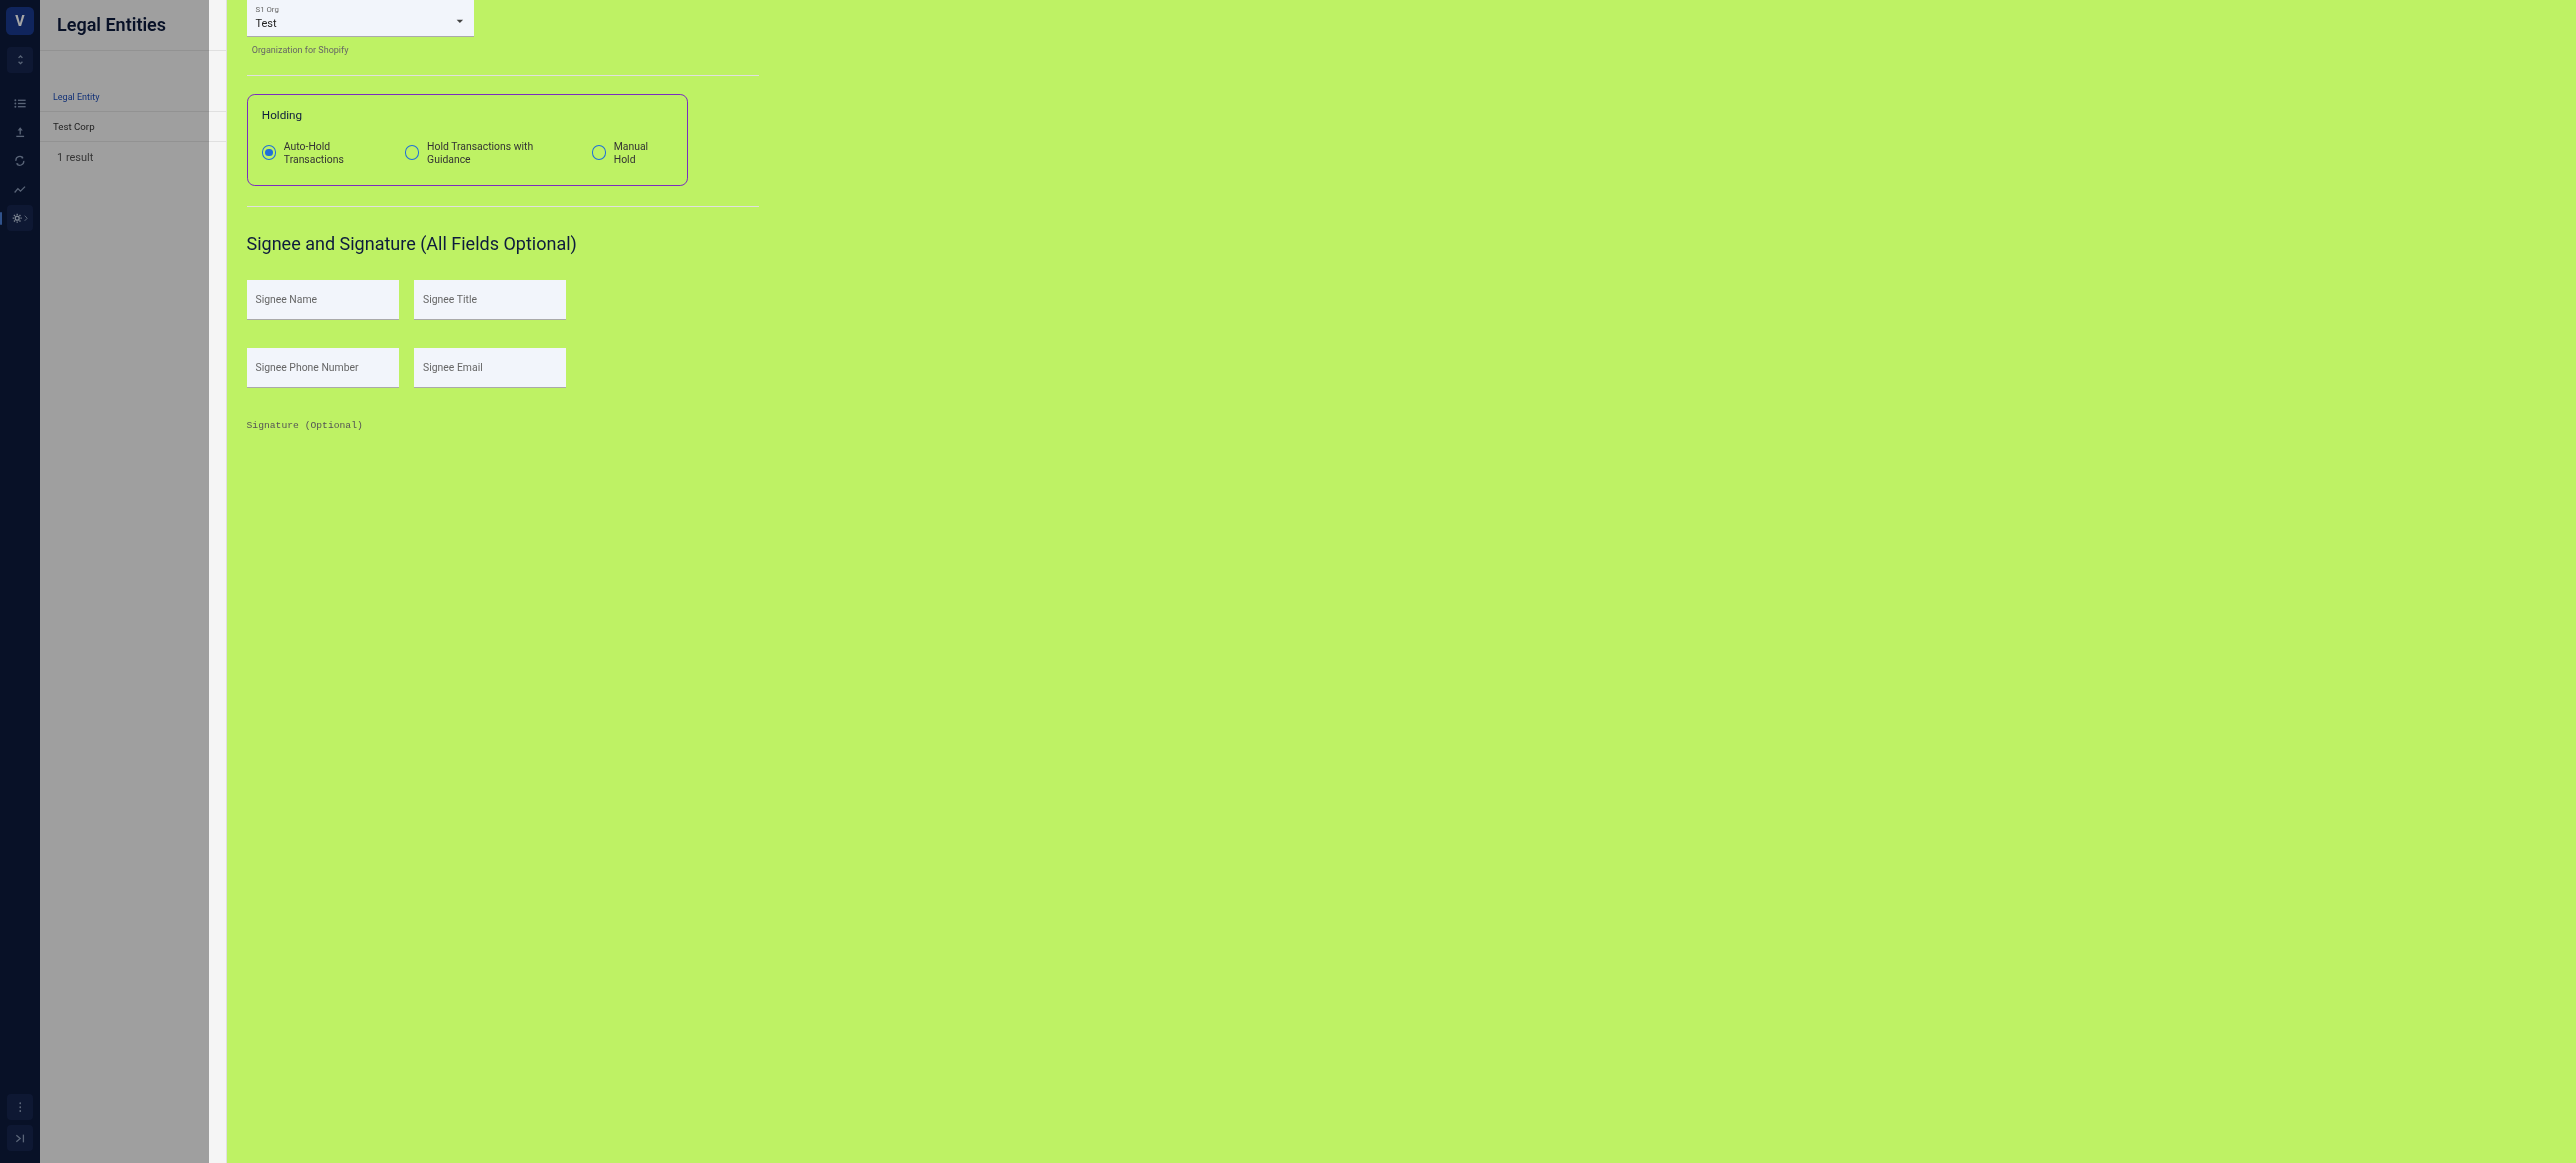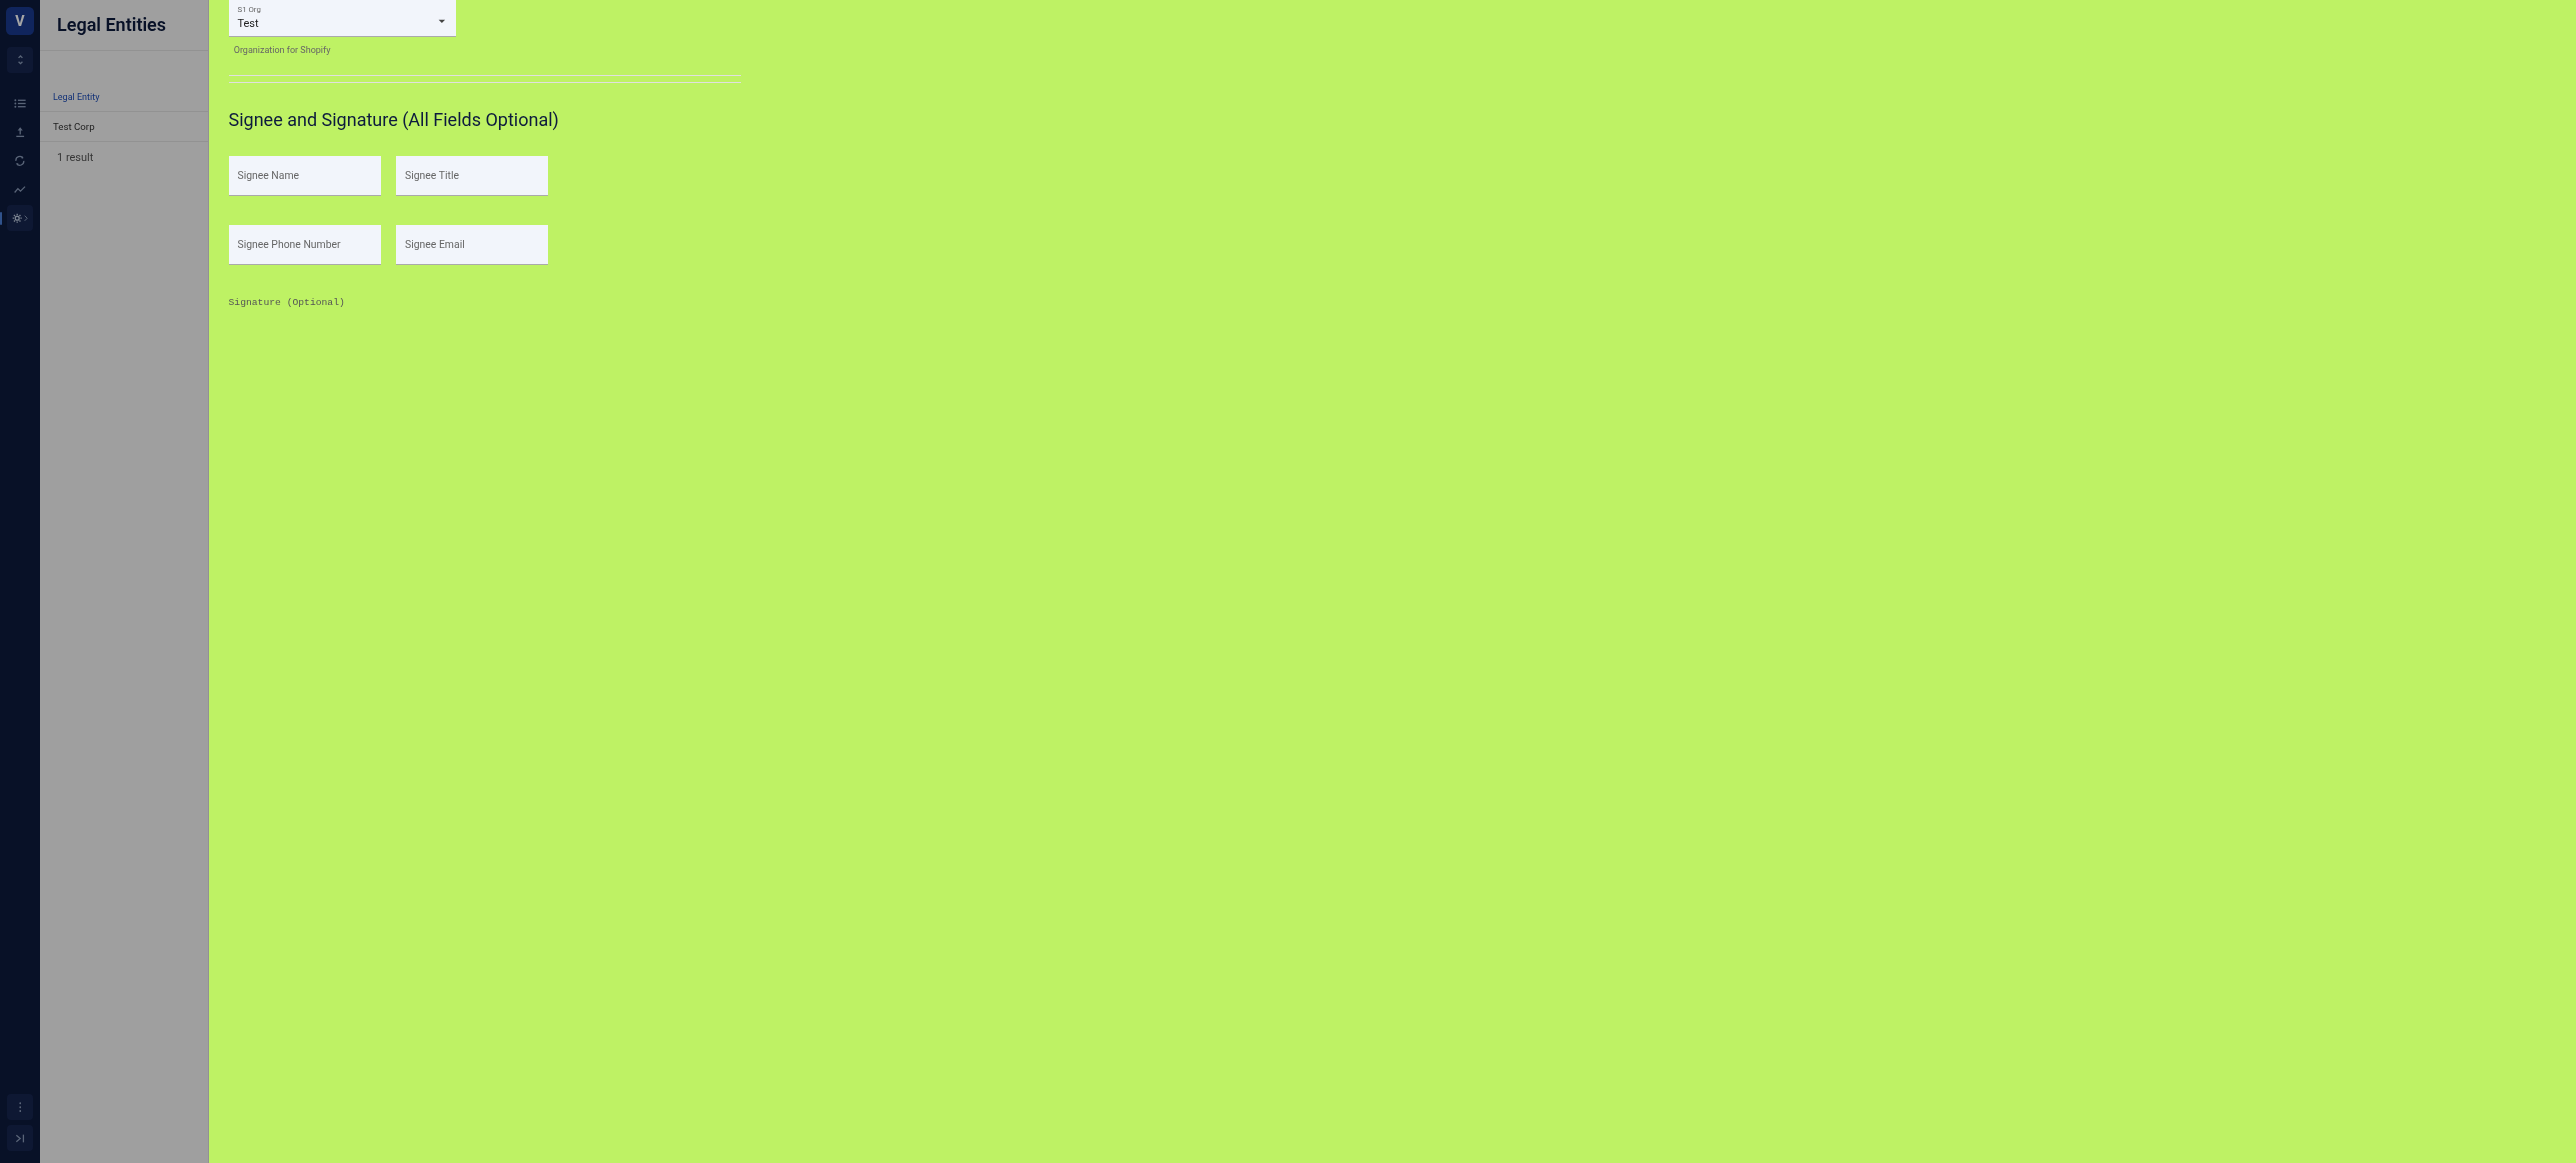--- a/index.html
+++ b/index.html
@@ -89,21 +89,21 @@
       background: #16254f;
       border-radius: 3.9px;
       display: flex;
       align-items: center;
       justify-content: center;
       color: #8a9bb8;
       margin-bottom: 5.2px;
       cursor: pointer;
     }
     .panel-left {
-      width: 169px;
+      width: 187px;
       background: #f5f5f5;
       border-right: 0.6px solid #e0e0e0;
       flex-shrink: 0;
     }
     .panel-title {
       font-size: 18px;
       font-weight: 600;
       color: #0d1b3d;
       padding: 14.3px 17px;
       border-bottom: 0.6px solid #e0e0e0;
@@ -335,20 +335,37 @@
       <div class="dropdown-value">Test</div>
       <div class="dropdown-arrow">
         <svg width="7.8" height="5.2" viewBox="0 0 12 8">
             <path d="M1 1 L6 6 L11 1" fill="#444"></path>
           </svg>
       </div>
     </div>
     <div class="helper-text">Organization for Shopify</div>
     <hr class="section-divider">
 
+    <div class="highlight-box">
+      <div class="section-title">Holding</div>
+      <div class="radio-group">
+        <div class="radio-item">
+          <div class="radio-circle selected"></div>
+          <span class="radio-label">Auto-Hold Transactions</span>
+        </div>
+        <div class="radio-item">
+          <div class="radio-circle"></div>
+          <span class="radio-label">Hold Transactions with Guidance</span>
+        </div>
+        <div class="radio-item">
+          <div class="radio-circle"></div>
+          <span class="radio-label">Manual Hold</span>
+        </div>
+      </div>
+    </div>
 
     <hr class="section-divider" style="margin-bottom:26px;">
 
     <div class="signee-title">Signee and Signature (All Fields Optional)</div>
 
     <div class="input-grid">
       <div class="text-field">Signee Name</div>
       <div class="text-field">Signee Title</div>
       <div class="text-field">Signee Phone Number</div>
       <div class="text-field">Signee Email</div>

